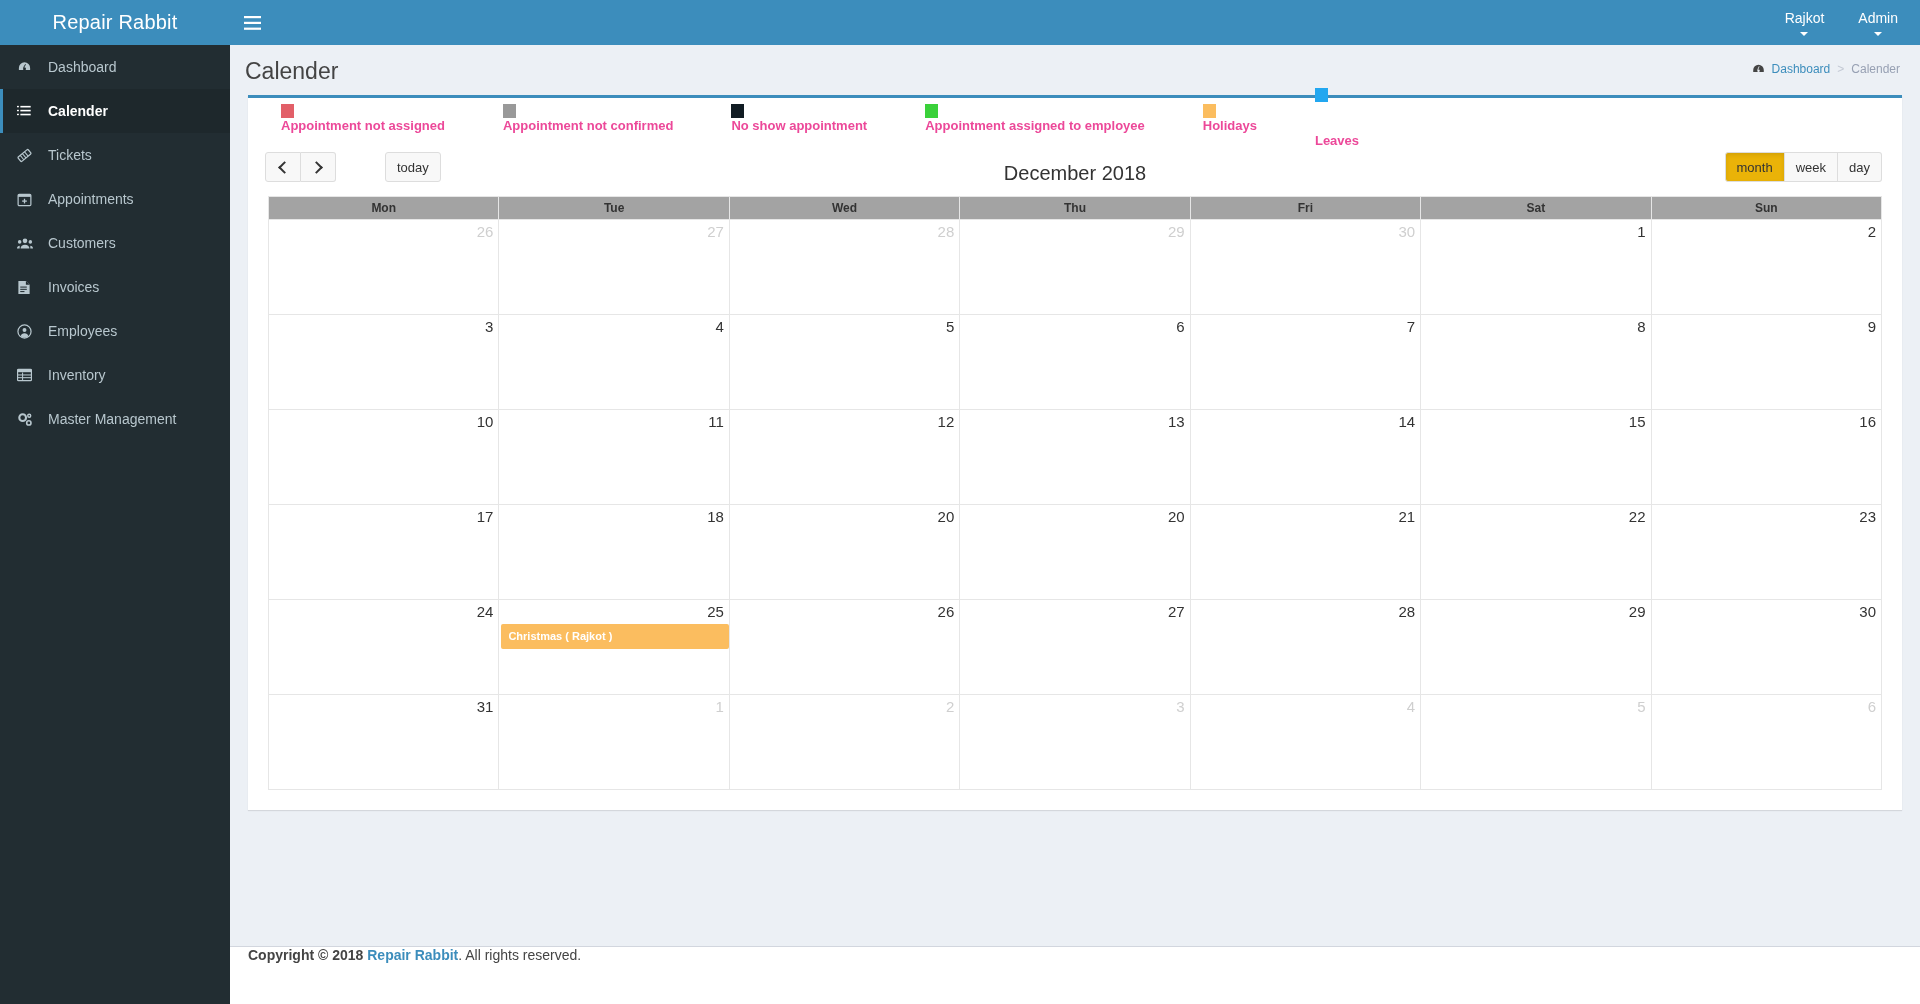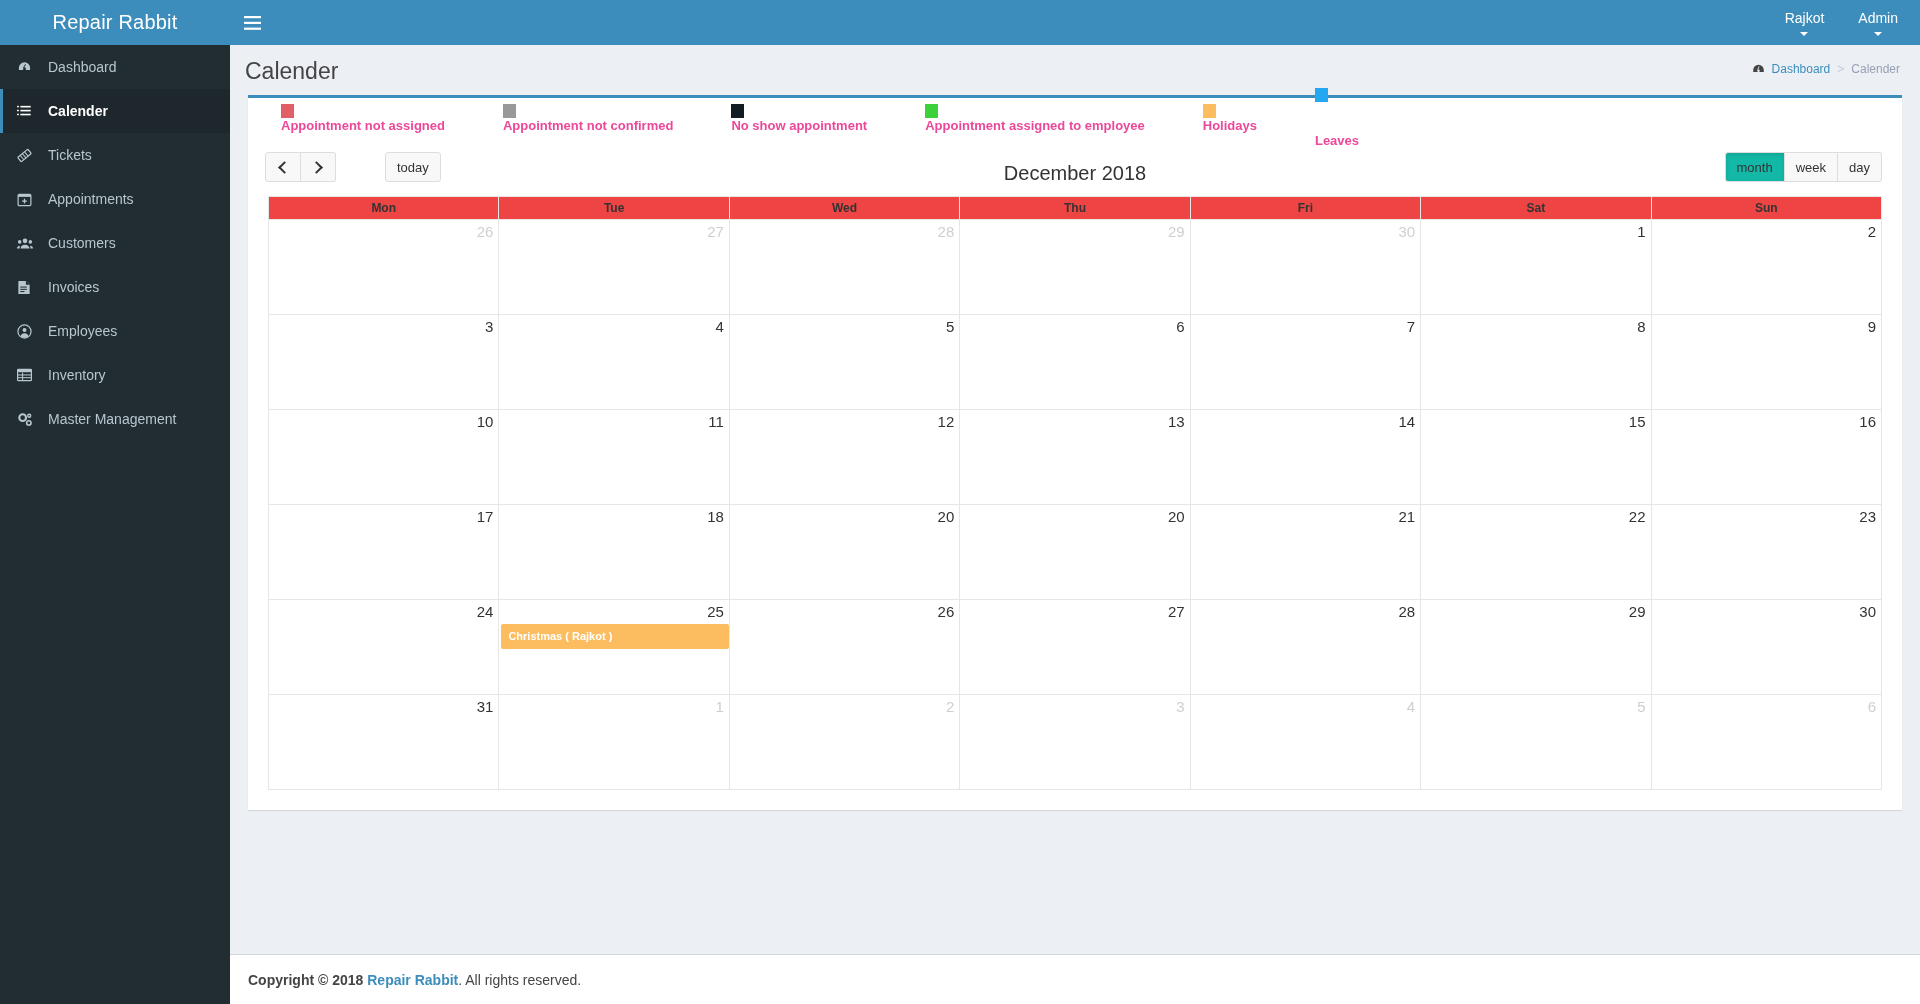--- a/index.html
+++ b/index.html
@@ -161,30 +161,30 @@
     color: #333;
     font-size: 13px;
     font-family: "Liberation Sans", sans-serif;
     display: flex; align-items: center; justify-content: center;
     cursor: pointer;
   }
   .btn-group .fc-btn + .fc-btn { border-left: none; }
   .btn-group .fc-btn:first-child { border-radius: 3px 0 0 3px; }
   .btn-group .fc-btn:last-child { border-radius: 0 3px 3px 0; }
   .fc-btn.single { border-radius: 3px; margin-left: 11px; }
-  .fc-btn.active { background: #14b8a6; box-shadow: inset 0 2px 4px rgba(0,0,0,.1); }
+  .fc-btn.active { background: #eab308; box-shadow: inset 0 2px 4px rgba(0,0,0,.1); }
   .chev { width: 9px; height: 9px; border-top: 2px solid #333; border-right: 2px solid #333; display: inline-block; }
   .chev.left  { transform: rotate(-135deg); margin-left: 3px; }
   .chev.right { transform: rotate(45deg); margin-right: 3px; }
 
   
   .fc-cal { padding: 0 20px 20px 20px; }
   .fc-table { width: 100%; border-collapse: collapse; table-layout: fixed; }
   .fc-head th {
-    background: #ef4444;
+    background: #a3a3a3;
     border: 1px solid #e6e6e6;
     height: 23px;
     font-size: 12px; font-weight: 700; color: #333;
     text-align: center;
     vertical-align: middle;
   }
   .fc-week { height: 95px; }
   .fc-day {
     border: 1px solid #e6e6e6;
     vertical-align: top;
@@ -211,24 +211,24 @@
     padding: 1px 2px;
     border-radius: 2px;
     cursor: pointer;
     overflow: hidden;
     white-space: nowrap;
   }
 
   
   .footer {
     position: absolute; left: 230px; bottom: 0;
-    width: 1690px; height: 50px;
+    width: 1690px; height: 58px;
     background: #ffffff;
     border-top: 1px solid #d2d6de;
-    display: flex; align-items: center;
+    display: flex; 
     padding-left: 18px;
     font-size: 14px; color: #444;
   }
   .footer b { font-weight: 700; }
   .footer a { color: #3c8dbc; text-decoration: none; font-weight: 700; cursor: pointer; }
 </style>
 </head>
 <body>
 
 <div id="app">

